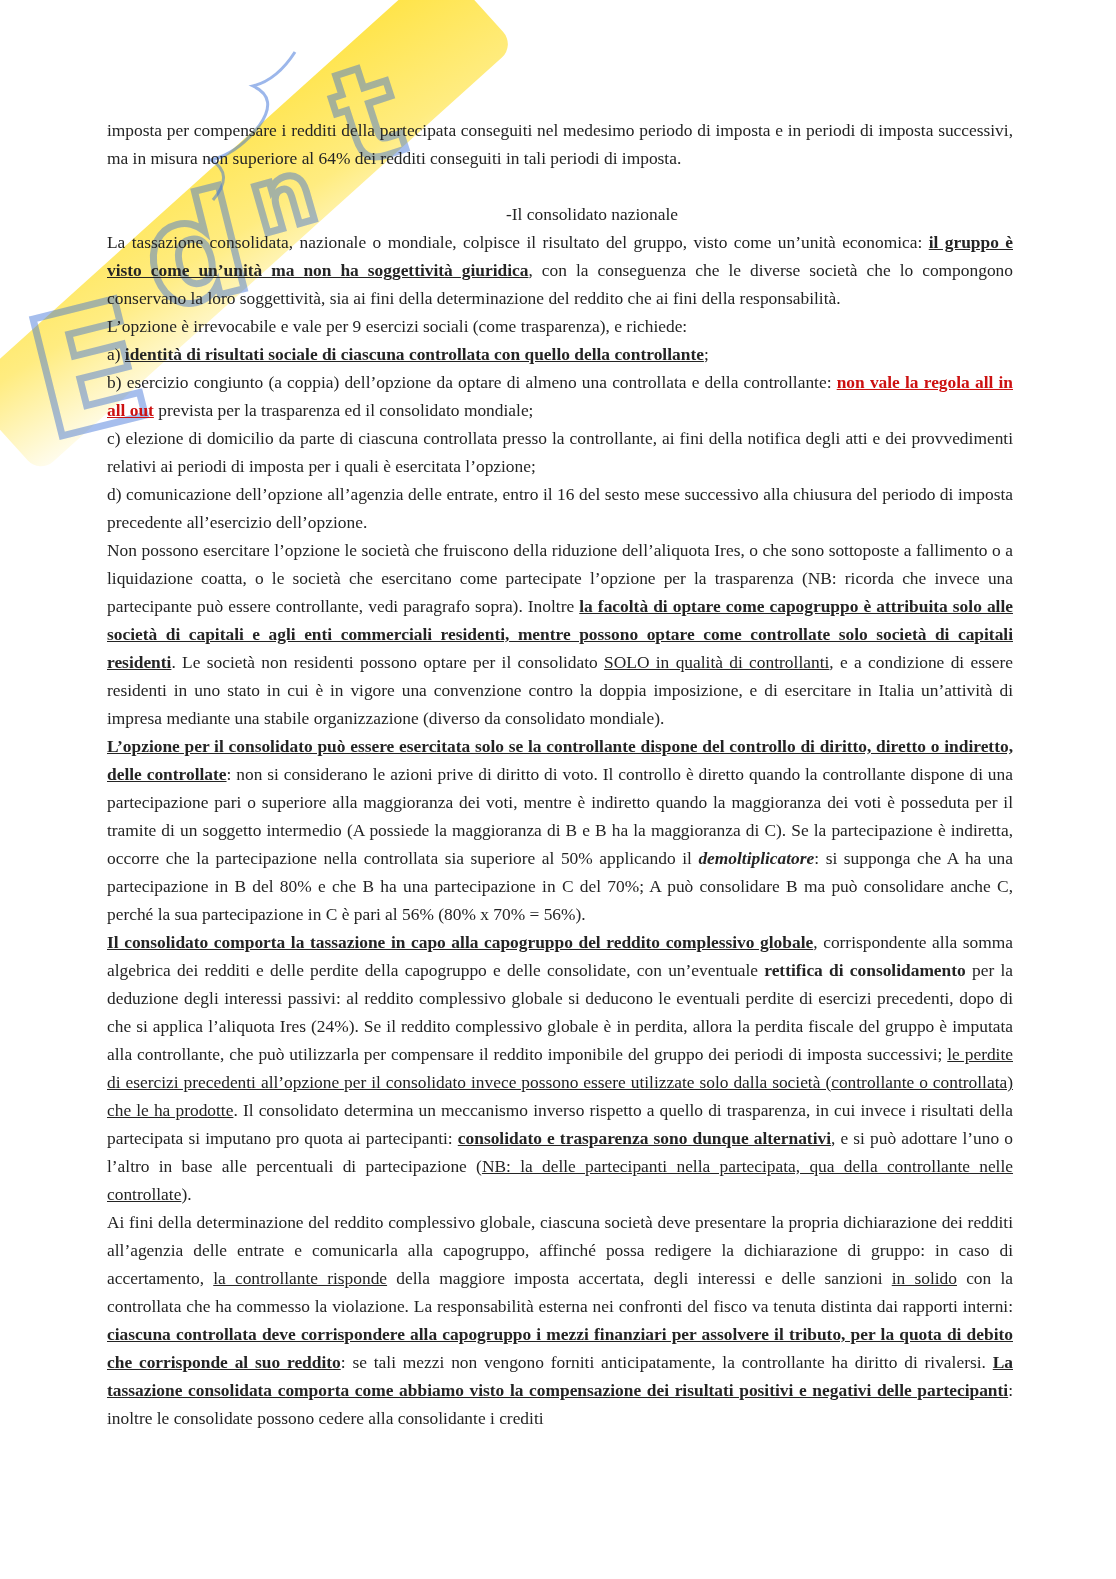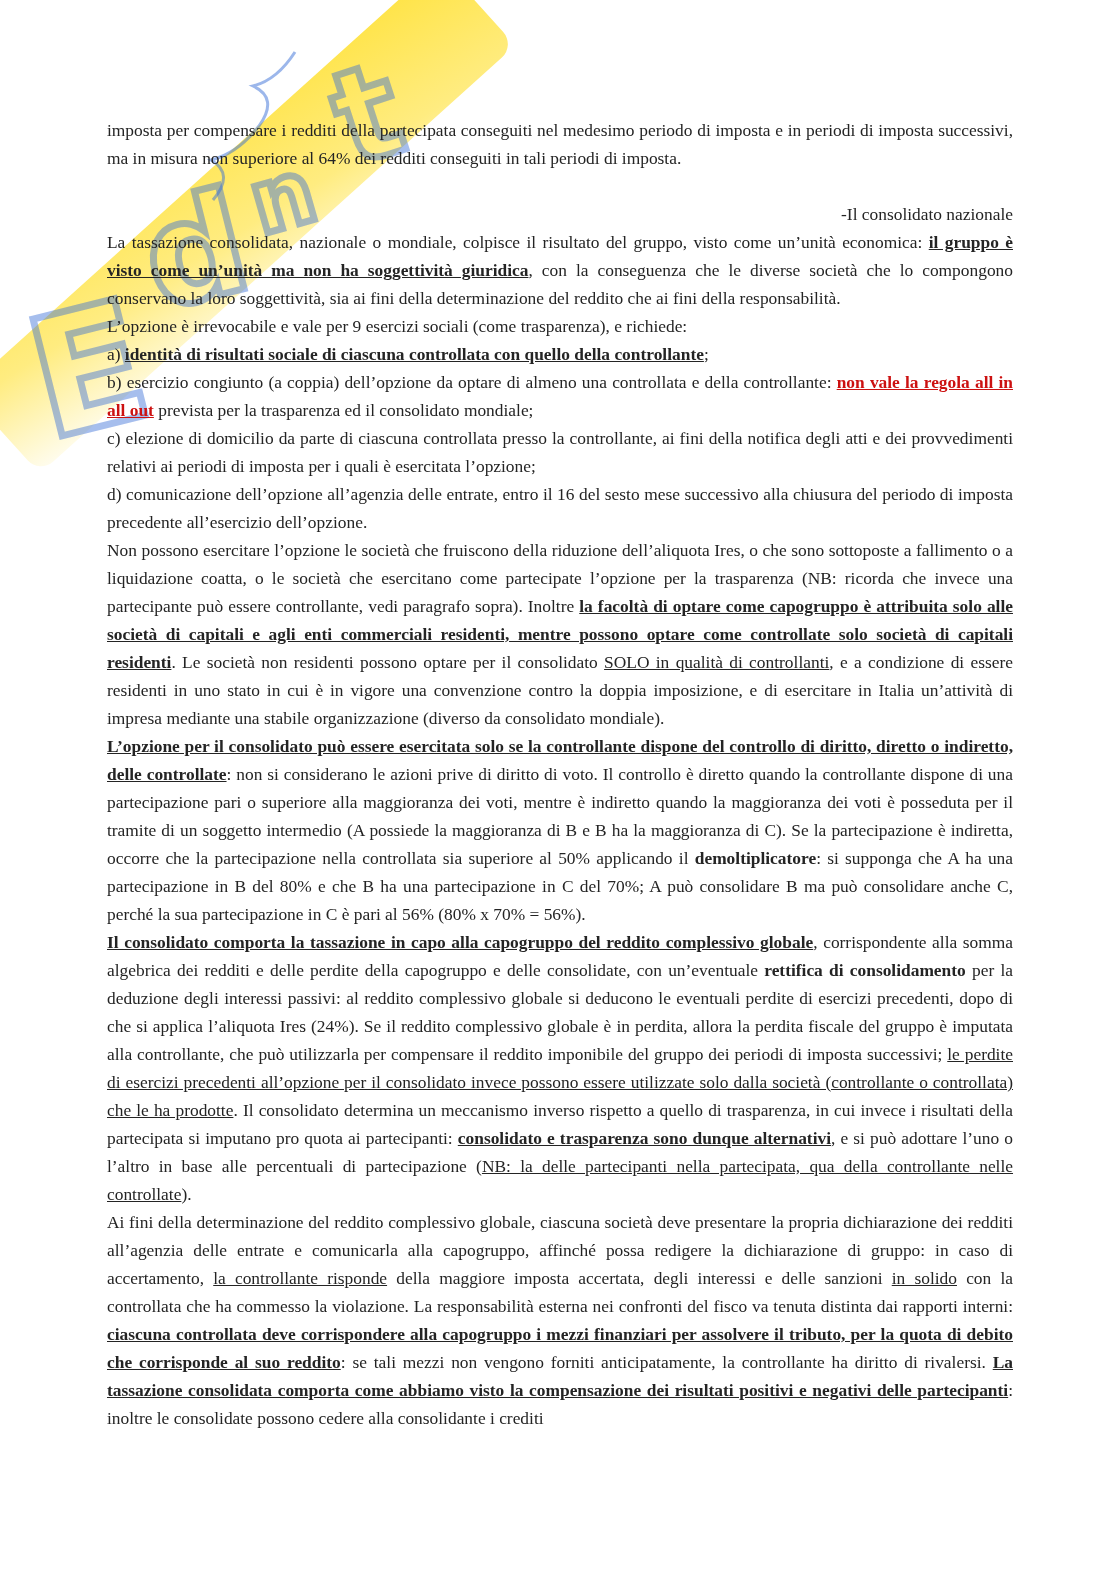--- a/index.html
+++ b/index.html
@@ -33,24 +33,24 @@
     width:906px;
     font-size:17.4px;
     line-height:28px;
     text-align:justify;
     z-index:1;
   }
   p.block{margin:0;padding:0;}
   p.heading{
     margin-top:28px;
     padding-left:64px;
-    text-align:right;
+    text-align:center;
   }
   .run-n{}
-  .run-b{font-weight:bold;}
+  .run-b{font-weight:bold;font-style:italic;}
   .run-u{text-decoration:underline;}
   .run-bu{font-weight:bold;text-decoration:underline;}
   .run-bi{font-weight:bold;}
   .run-rbu{font-weight:bold;text-decoration:underline;color:var(--red);}
 </style>
 </head>
 <body>
 
 <svg class="watermark" viewBox="0 0 560 560" aria-hidden="true">
   <defs>

